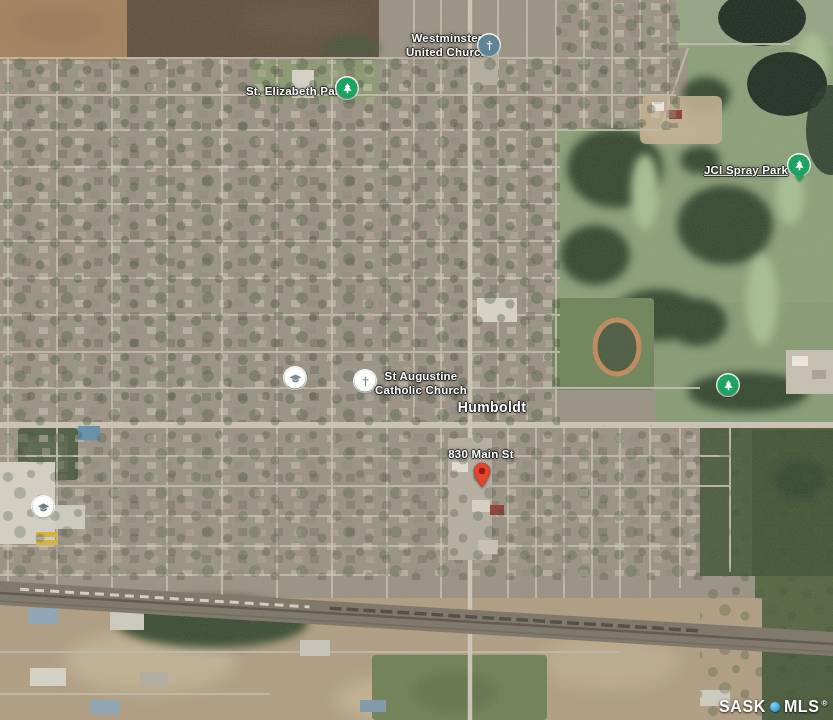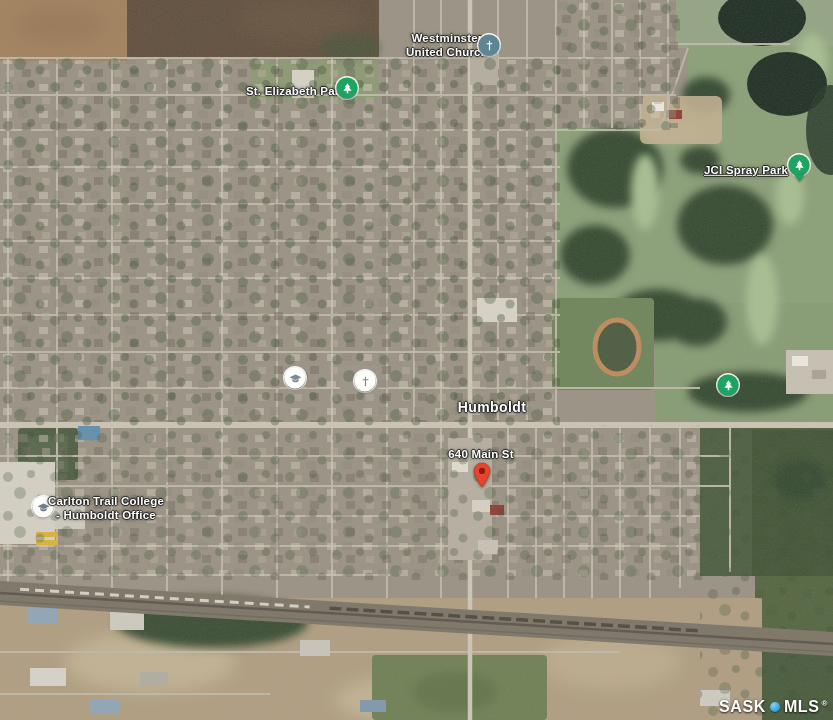--- a/index.html
+++ b/index.html
@@ -339,44 +339,44 @@
     <svg viewBox="0 0 24 24">
       <path d="M12 5 2 10l10 5 10-5z" fill="#7d8b95"></path>
       <path d="M6.5 13v3c0 1.3 2.5 2.6 5.5 2.6s5.5-1.3 5.5-2.6v-3L12 15.8z" fill="#7d8b95"></path>
     </svg>
   </div>
   <div class="poi-icon icon-white pos-staug-icon">
     <svg viewBox="0 0 24 24">
       <path d="M11 4h2v4h4v2h-4v10h-2V10H7V8h4z" fill="#7d8b95"></path>
     </svg>
   </div>
+  <div class="map-label pos-staug-label">
+    <span class="lbl-line">St Augustine</span>
+    <span class="lbl-line">Catholic Church</span>
+  </div>
 
   <div class="map-label city-label pos-humboldt-label">
     <span class="lbl-line">Humboldt</span>
   </div>
 
   <div class="map-label pos-640-label">
-    <span class="lbl-line">640 Main St</span>
+    <span class="lbl-line">830 Main St</span>
   </div>
   <div class="marker">
     <svg viewBox="0 0 24 34">
       <path d="M12 1C6 1 1.5 5.6 1.5 11.3 1.5 19 12 33 12 33s10.5-14 10.5-21.7C22.5 5.6 18 1 12 1z" fill="#e8442d" stroke="#b2301f" stroke-width="0.8"></path>
       <circle cx="12" cy="11.5" r="4.2" fill="#8e1d10"></circle>
     </svg>
   </div>
 
   <div class="poi-icon icon-white pos-carlton-icon">
     <svg viewBox="0 0 24 24">
       <path d="M12 5 2 10l10 5 10-5z" fill="#6f7e88"></path>
       <path d="M6.5 13v3c0 1.3 2.5 2.6 5.5 2.6s5.5-1.3 5.5-2.6v-3L12 15.8z" fill="#6f7e88"></path>
     </svg>
-  </div>
-  <div class="map-label pos-carlton-label">
-    <span class="lbl-line">Carlton Trail College</span>
-    <span class="lbl-line">- Humboldt Office</span>
   </div>
 
   <div class="poi-icon icon-green pos-park2-icon">
     <svg viewBox="0 0 24 24">
       <path d="M12 3 7.2 10h2.3L5 16h5.6v4h2.8v-4H19l-4.5-6h2.3z" fill="#ffffff"></path>
     </svg>
   </div>
 
   <div class="watermark">
     <span>SASK</span>

